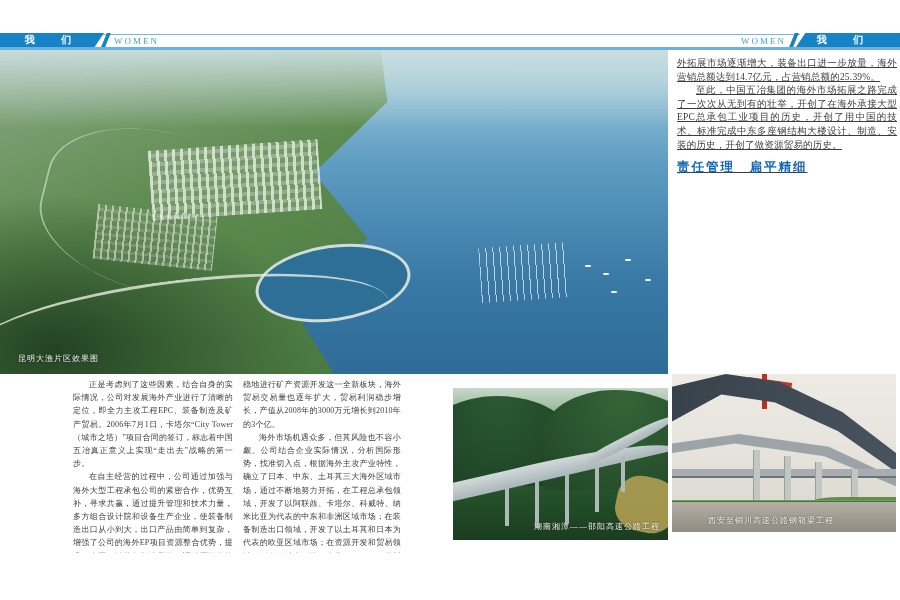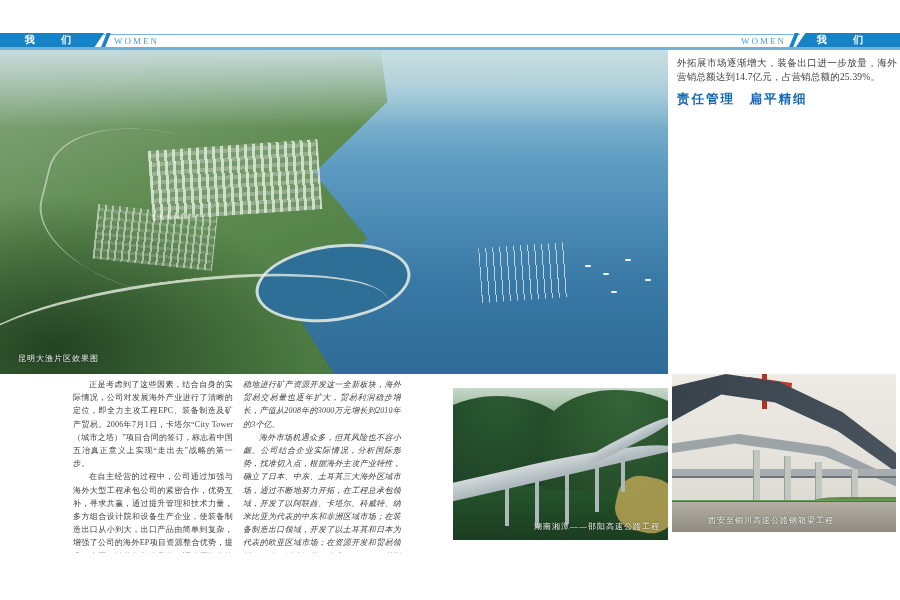--- a/index.html
+++ b/index.html
@@ -49,23 +49,23 @@
             box-shadow:18px 8px 0 #eef4f2,40px -6px 0 #eef4f2,60px 14px 0 #e8f0ee,26px 26px 0 #eef4f2;}
   .img-caption{position:absolute;color:#f0f4f0;font-size:8px;letter-spacing:1px;
                text-shadow:0 0 2px rgba(0,0,0,.6);font-family:Liberation Serif, serif;}
 
   
   .textcol p{margin:0;text-align:justify;}
   .textcol p.ind{text-indent:2em;}
   .leftcol{position:absolute;top:378px;width:160px;height:175px;overflow:hidden;
            font-size:8px;line-height:13.2px;letter-spacing:.2px;}
   #col1{left:73px;}
-  #col2{left:243px;width:158px;font-style:italic;}
+  #col2{left:243px;width:158px;}
   #rightcol{position:absolute;left:677px;top:57px;width:220px;height:318px;overflow:hidden;
-            font-size:9.5px;line-height:13.6px;letter-spacing:.2px;}
+            font-size:9.5px;line-height:13.6px;letter-spacing:.2px;text-decoration:underline;}
   #rightcol .section-heading{margin:9px 0 13px 0;font-size:12.5px;font-weight:bold;color:#1568b3;
                              letter-spacing:2px;text-align:left;text-indent:0;}
 
   
   #photo-mountain{position:absolute;left:453px;top:388px;width:215px;height:152px;overflow:hidden;
                   background:linear-gradient(to bottom,#c7d8cc 0%,#9dbb9a 14%,#3a6b3a 30%,#24512a 70%,#1b3d20 100%);}
   .mtn-ridge1{position:absolute;left:-30px;top:8px;width:150px;height:90px;border-radius:50% 50% 0 0;
               background:radial-gradient(ellipse at 50% 0%,#2c5a32 0%,#1e4426 80%);}
   .mtn-ridge2{position:absolute;left:90px;top:2px;width:160px;height:100px;border-radius:45% 55% 0 0;
               background:radial-gradient(ellipse at 50% 10%,#356538 0%,#234a28 85%);}
@@ -136,20 +136,21 @@
       <p class="ind">在自主经营的过程中，公司通过加强与海外大型工程承包公司的紧密合作，优势互补，寻求共赢，通过提升管理和技术力量，多方组合设计院和设备生产企业，使装备制造出口从小到大，出口产品由简单到复杂，增强了公司的海外EP项目资源整合优势，提升了中国五冶装备制造品牌。通过严控价格风险，平</p>
     </div>
   <div id="col2" class="leftcol textcol">
       <p>稳地进行矿产资源开发这一全新板块，海外贸易交易量也逐年扩大，贸易利润稳步增长，产值从2008年的3000万元增长到2010年的3个亿。</p>
       <p class="ind">海外市场机遇众多，但其风险也不容小觑。公司结合企业实际情况，分析国际形势，找准切入点，根据海外主攻产业特性，确立了日本、中东、土耳其三大海外区域市场，通过不断地努力开拓，在工程总承包领域，开发了以阿联酋、卡塔尔、科威特、纳米比亚为代表的中东和非洲区域市场；在装备制造出口领域，开发了以土耳其和日本为代表的欧亚区域市场；在资源开发和贸易领域，开发了以土耳其、南非、巴西、巴基斯坦为代表的海外资源市场。中国五冶的海</p>
     </div>
 
   <div id="rightcol" class="textcol">
     <div>
         <p>外拓展市场逐渐增大，装备出口进一步放量，海外营销总额达到14.7亿元，占营销总额的25.39%。</p>
+        <p class="ind">至此，中国五冶集团的海外市场拓展之路完成了一次次从无到有的壮举，开创了在海外承接大型EPC总承包工业项目的历史，开创了用中国的技术、标准完成中东多座钢结构大楼设计、制造、安装的历史，开创了做资源贸易的历史。</p>
       </div>
     <p class="section-heading">责任管理　扁平精细</p>
 
   </div>
 
   <div id="photo-mountain">
     <div class="mtn-ridge1"></div>
     <div class="mtn-ridge2"></div>
     <div class="mtn-field"></div>
     <div class="mtn-road1"></div>

